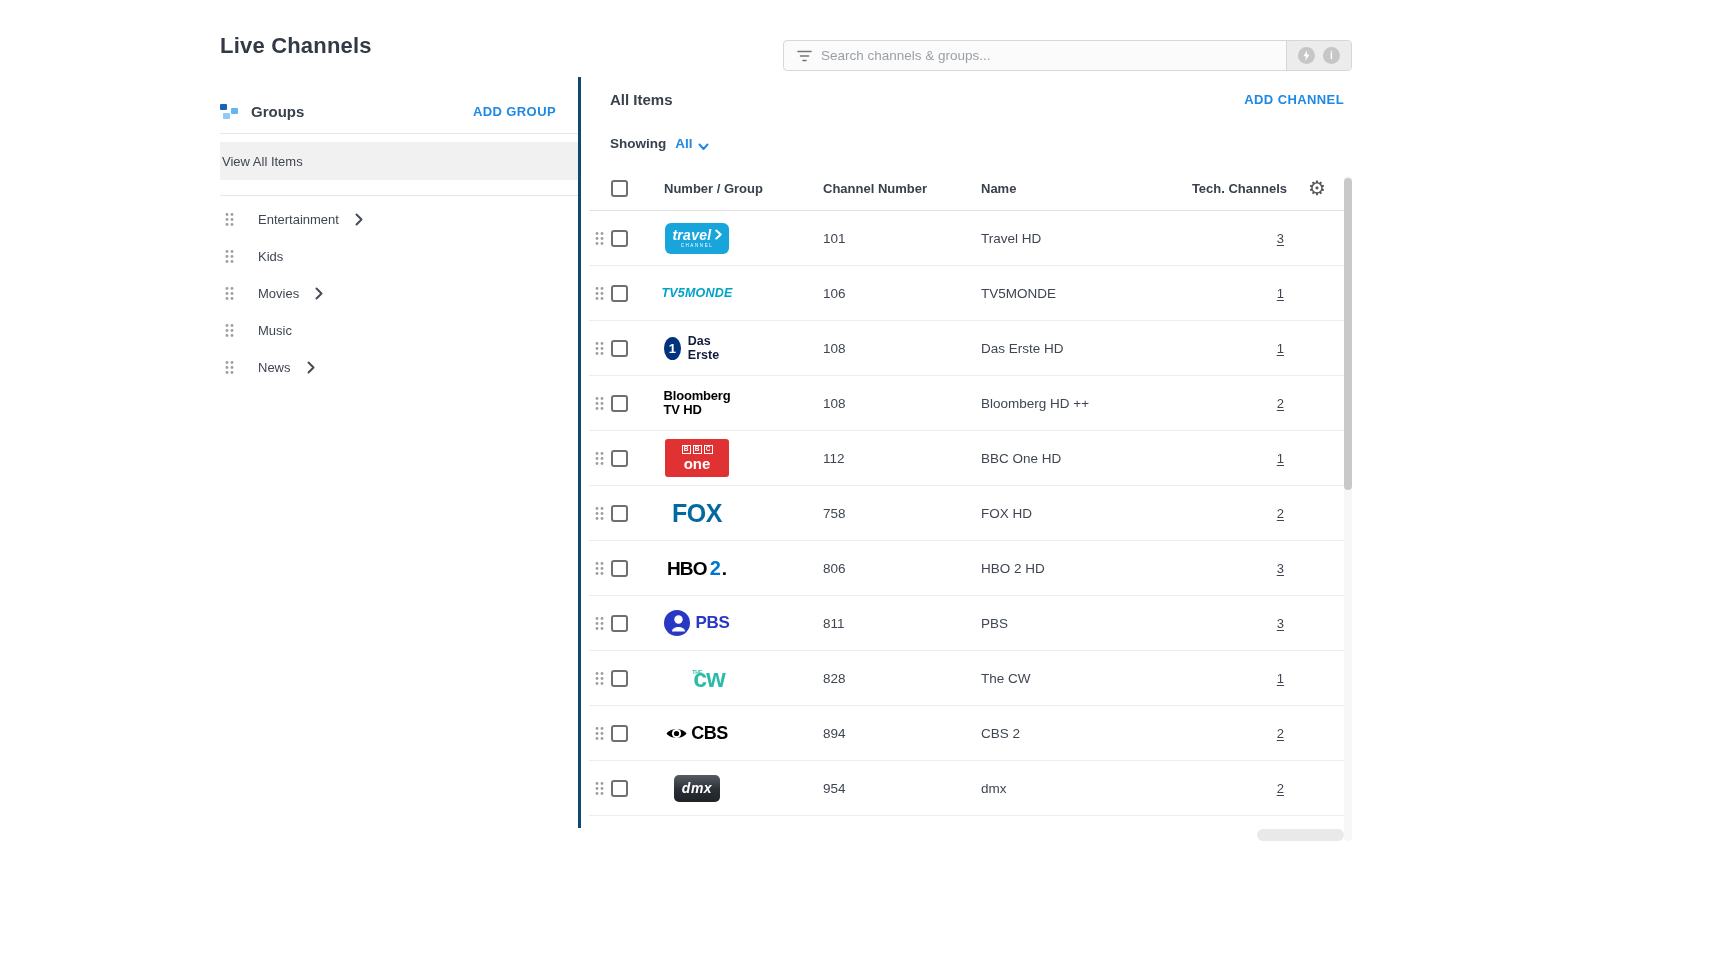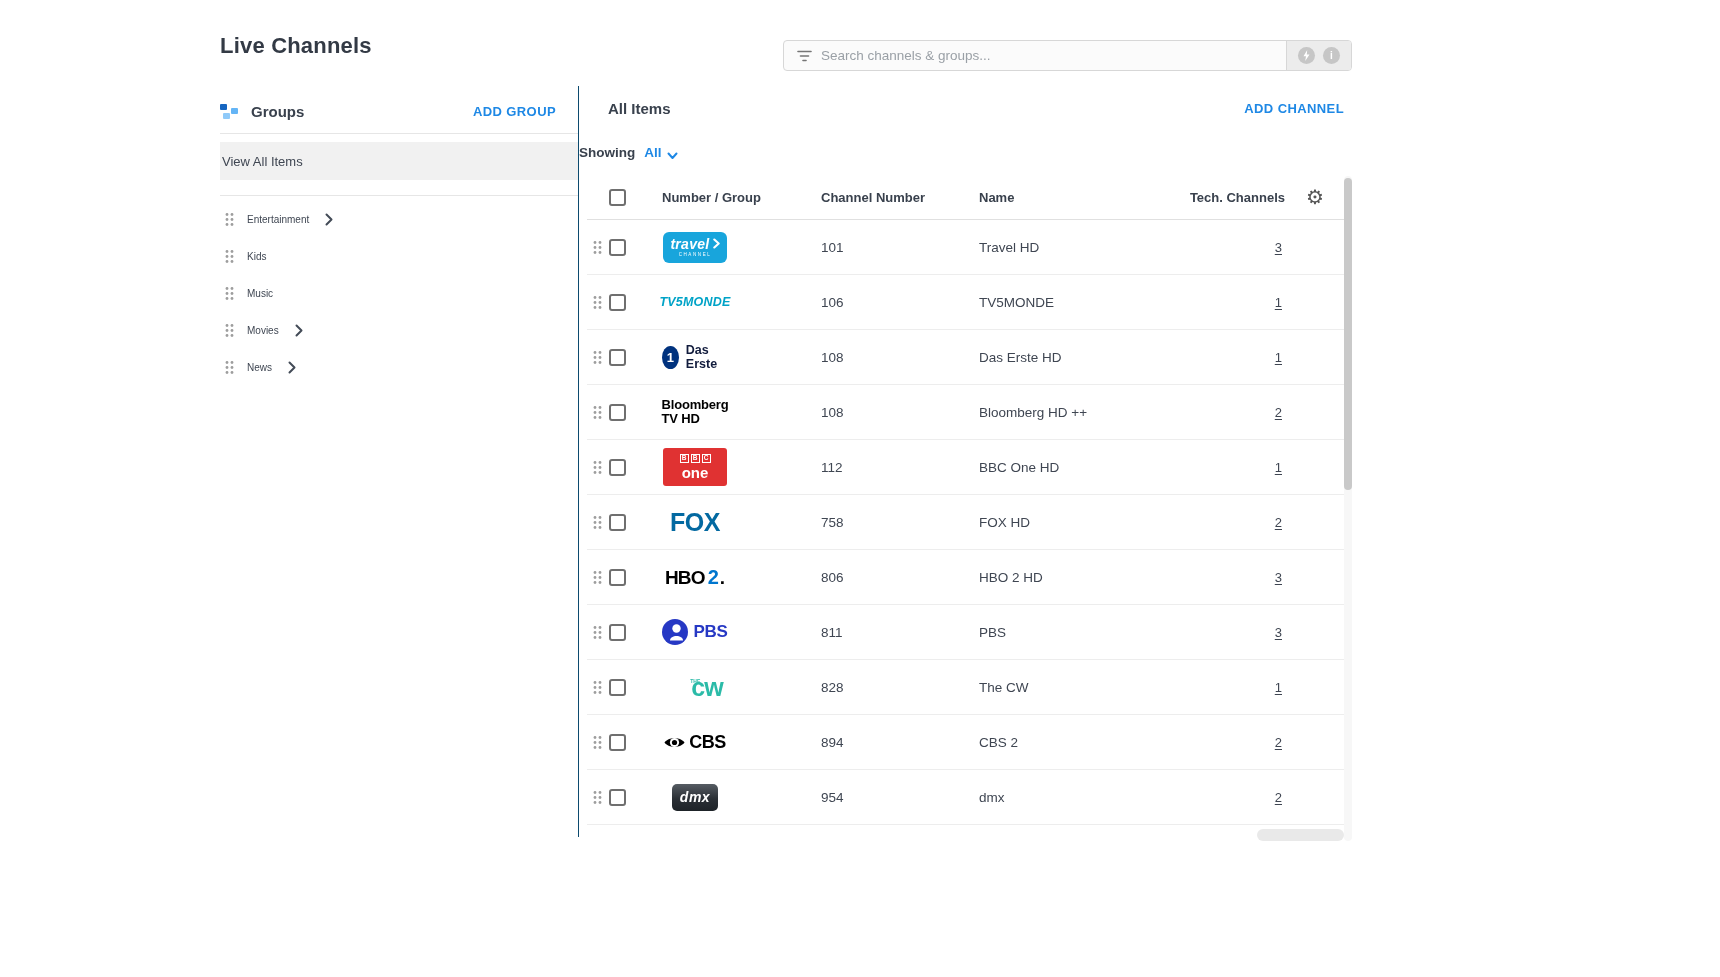--- a/index.html
+++ b/index.html
@@ -66,32 +66,32 @@
     flex:1; border:none; outline:none; background:transparent;
     font-family:"Liberation Sans", sans-serif;
     font-size:13px; color:#555; height:100%;
   }
   .filter-input::placeholder { color:#8d9297; }
   .sidebar-divider { margin-top:15px; border-bottom:1px solid #e6e6e6; }
   .group-list { list-style:none; padding-top:5px; }
   .group-item { height:37px; display:flex; align-items:center; cursor:pointer; }
   .drag { display:flex; align-items:center; }
   .group-item .drag { margin-left:5px; }
-  .group-label { margin-left:13px; font-size:10px; color:#3f4652; }
+  .group-label { margin-left:24px; font-size:13px; color:#3f4652; }
   .chev { margin-left:16px; display:flex; align-items:center; }
 
   
   .main {
-    position:absolute; left:578px; top:86px; width:766px; height:751px;
-    border-left:1px solid #0c4a6e;
+    position:absolute; left:578px; top:77px; width:766px; height:751px;
+    border-left:3px solid #0c4a6e;
   }
   .main-header { height:44px; display:flex; align-items:center; padding-left:29px; }
   .main-title { font-size:15px; font-weight:bold; color:#39414d; }
   .showing-row {
-    margin-top:15px; display:flex; align-items:center; gap:9px;
+    margin-top:15px; padding-left:29px; display:flex; align-items:center; gap:9px;
     font-size:13.5px; font-weight:bold; color:#39414d;
   }
   .showing-value { display:flex; align-items:flex-end; gap:5px; color:#1E88E5; cursor:pointer; }
 
   .table { margin-top:15px; }
   .grid-row {
     width:758px; margin-left:8px;
     display:grid;
     grid-template-columns:22px 36px 170px 160px 210px 100px 60px;
     align-items:center;
@@ -276,43 +276,43 @@
             <g fill="#9e9e9e">
               <circle cx="2" cy="2.5" r="1.4"></circle>
               <circle cx="7" cy="2.5" r="1.4"></circle>
               <circle cx="2" cy="7.5" r="1.4"></circle>
               <circle cx="7" cy="7.5" r="1.4"></circle>
               <circle cx="2" cy="12.5" r="1.4"></circle>
               <circle cx="7" cy="12.5" r="1.4"></circle>
             </g>
           </svg>
         </span>
-        <span class="group-label">Music</span>
-
+        <span class="group-label">Movies</span>
+        <span class="chev">
+          <svg width="8" height="13" viewBox="0 0 8 13">
+            <path d="M1.5 1.5 L6.5 6.5 L1.5 11.5" fill="none" stroke="#434b57" stroke-width="2" stroke-linecap="round" stroke-linejoin="round"></path>
+          </svg>
+        </span>
       </li>
 
       <li class="group-item">
         <span class="drag">
           <svg width="9" height="15" viewBox="0 0 9 15">
             <g fill="#9e9e9e">
               <circle cx="2" cy="2.5" r="1.4"></circle>
               <circle cx="7" cy="2.5" r="1.4"></circle>
               <circle cx="2" cy="7.5" r="1.4"></circle>
               <circle cx="7" cy="7.5" r="1.4"></circle>
               <circle cx="2" cy="12.5" r="1.4"></circle>
               <circle cx="7" cy="12.5" r="1.4"></circle>
             </g>
           </svg>
         </span>
-        <span class="group-label">Movies</span>
-        <span class="chev">
-          <svg width="8" height="13" viewBox="0 0 8 13">
-            <path d="M1.5 1.5 L6.5 6.5 L1.5 11.5" fill="none" stroke="#434b57" stroke-width="2" stroke-linecap="round" stroke-linejoin="round"></path>
-          </svg>
-        </span>
+        <span class="group-label">Music</span>
+
       </li>
 
       <li class="group-item">
         <span class="drag">
           <svg width="9" height="15" viewBox="0 0 9 15">
             <g fill="#9e9e9e">
               <circle cx="2" cy="2.5" r="1.4"></circle>
               <circle cx="7" cy="2.5" r="1.4"></circle>
               <circle cx="2" cy="7.5" r="1.4"></circle>
               <circle cx="7" cy="7.5" r="1.4"></circle>

